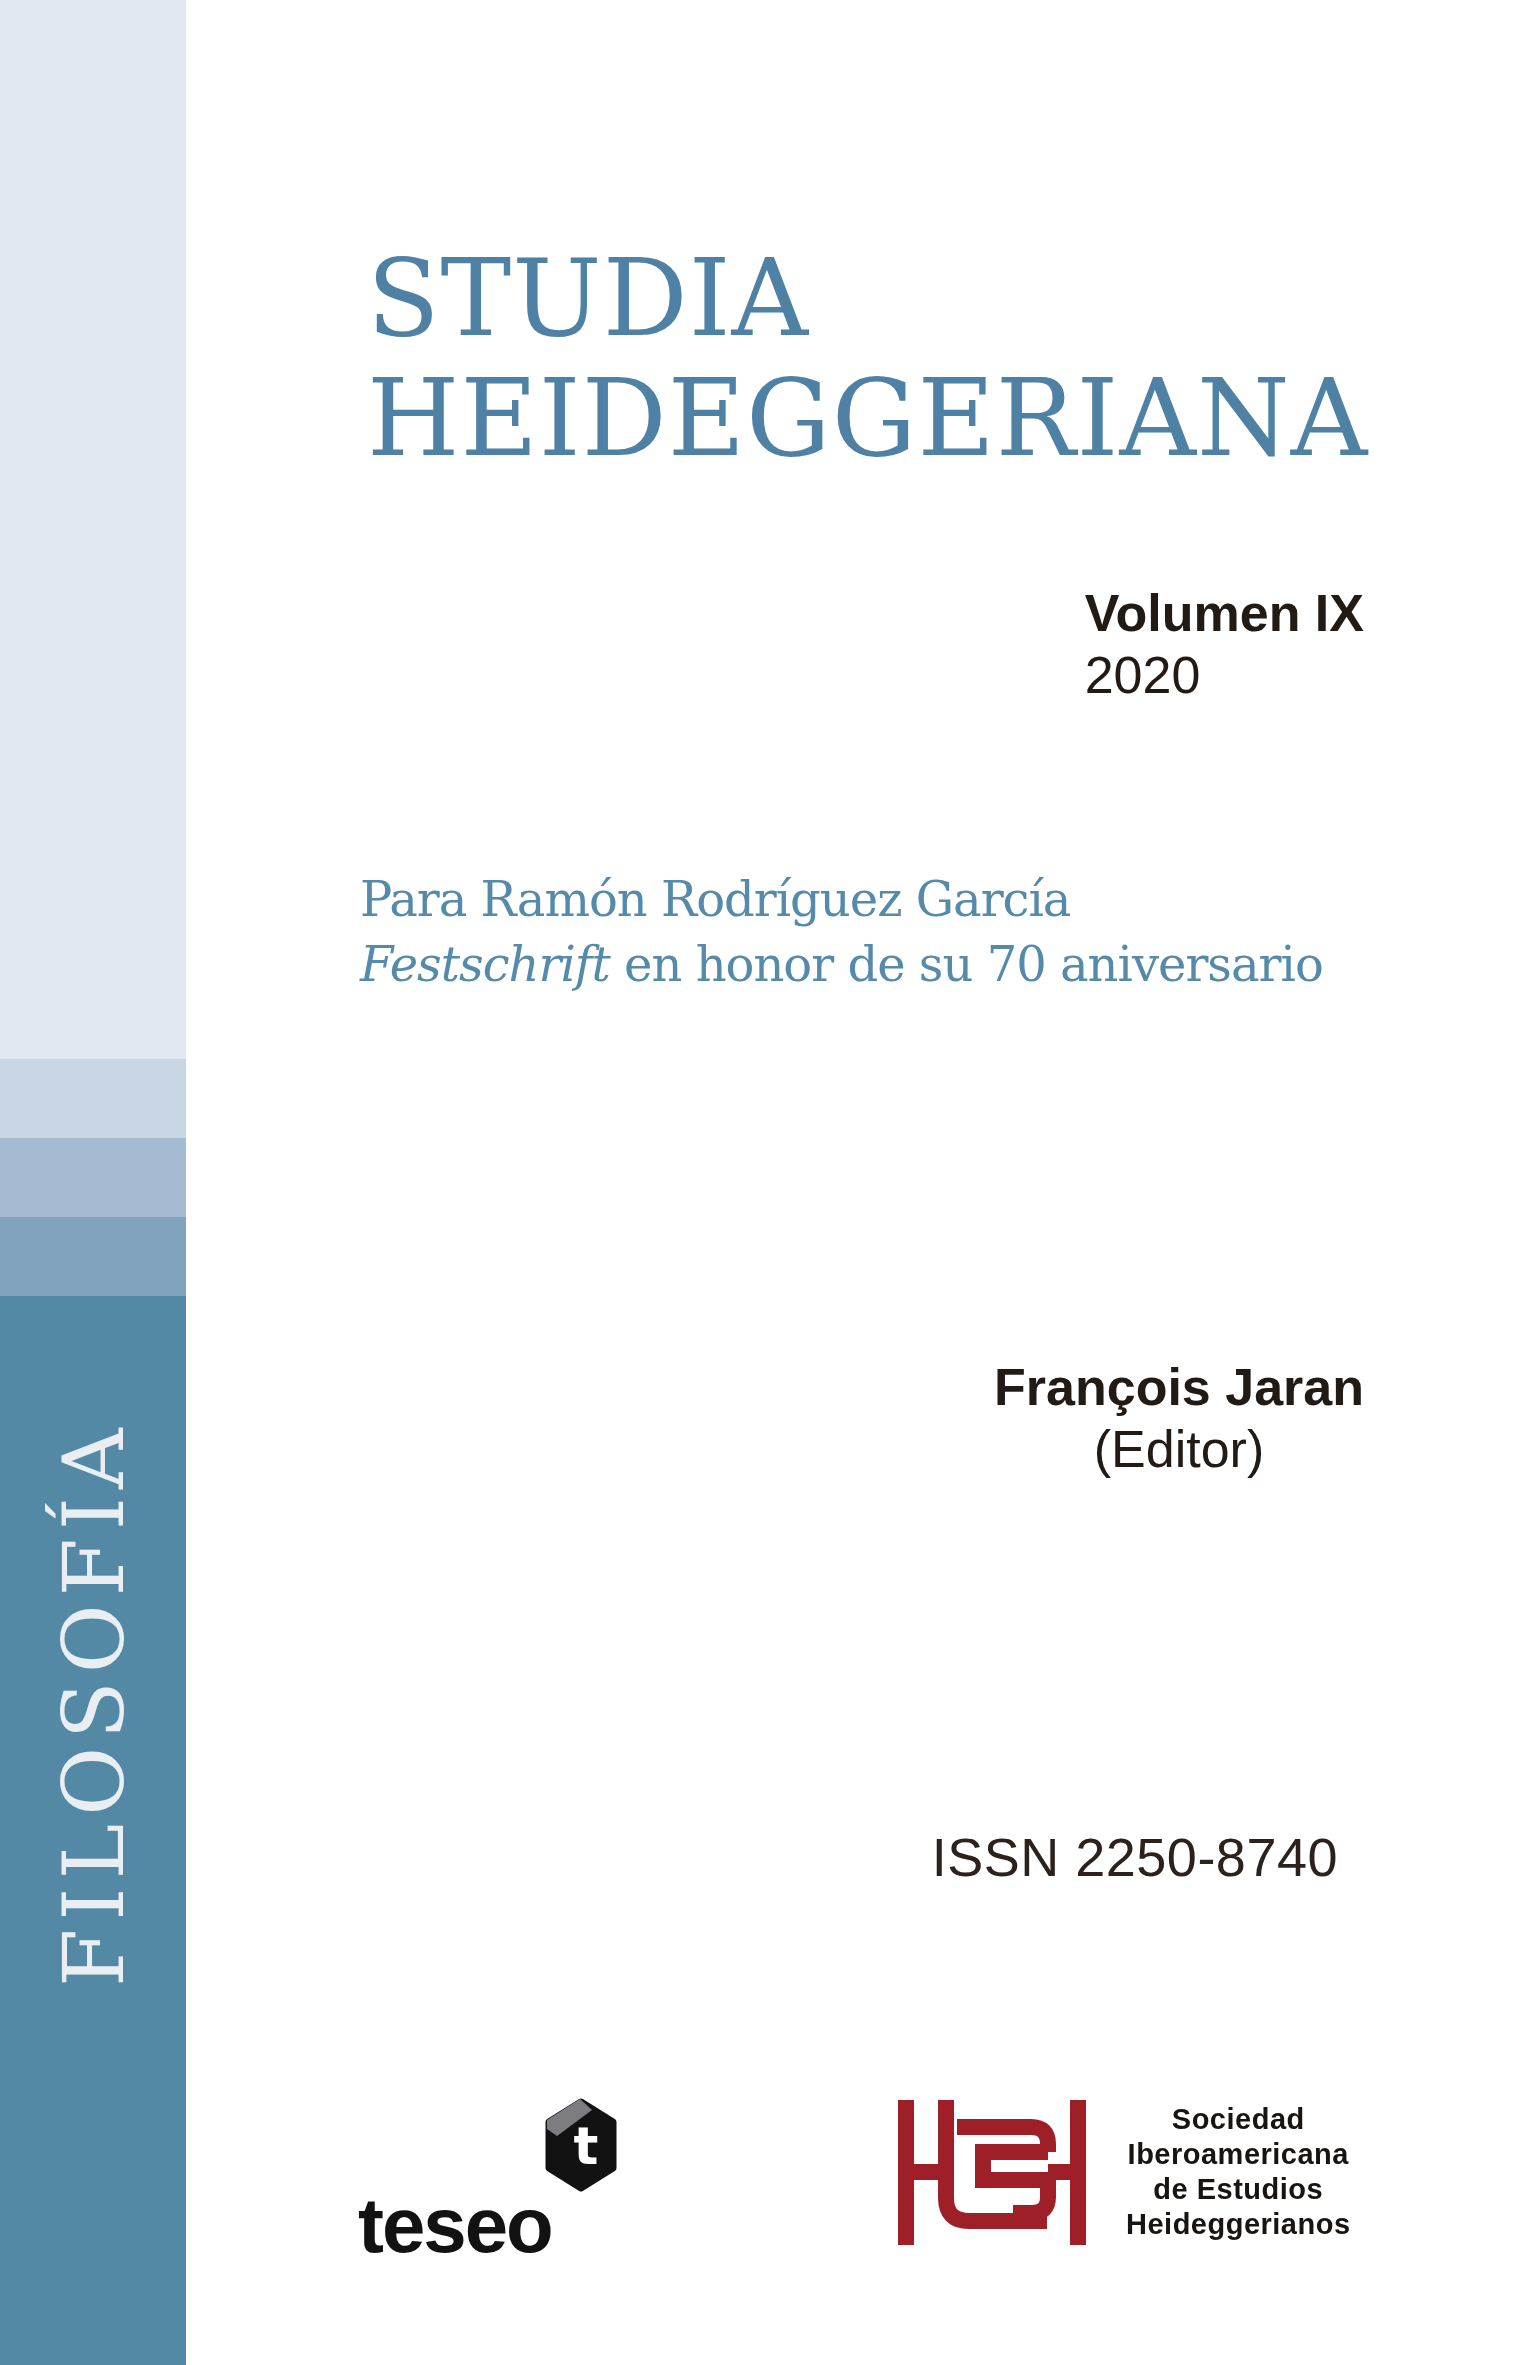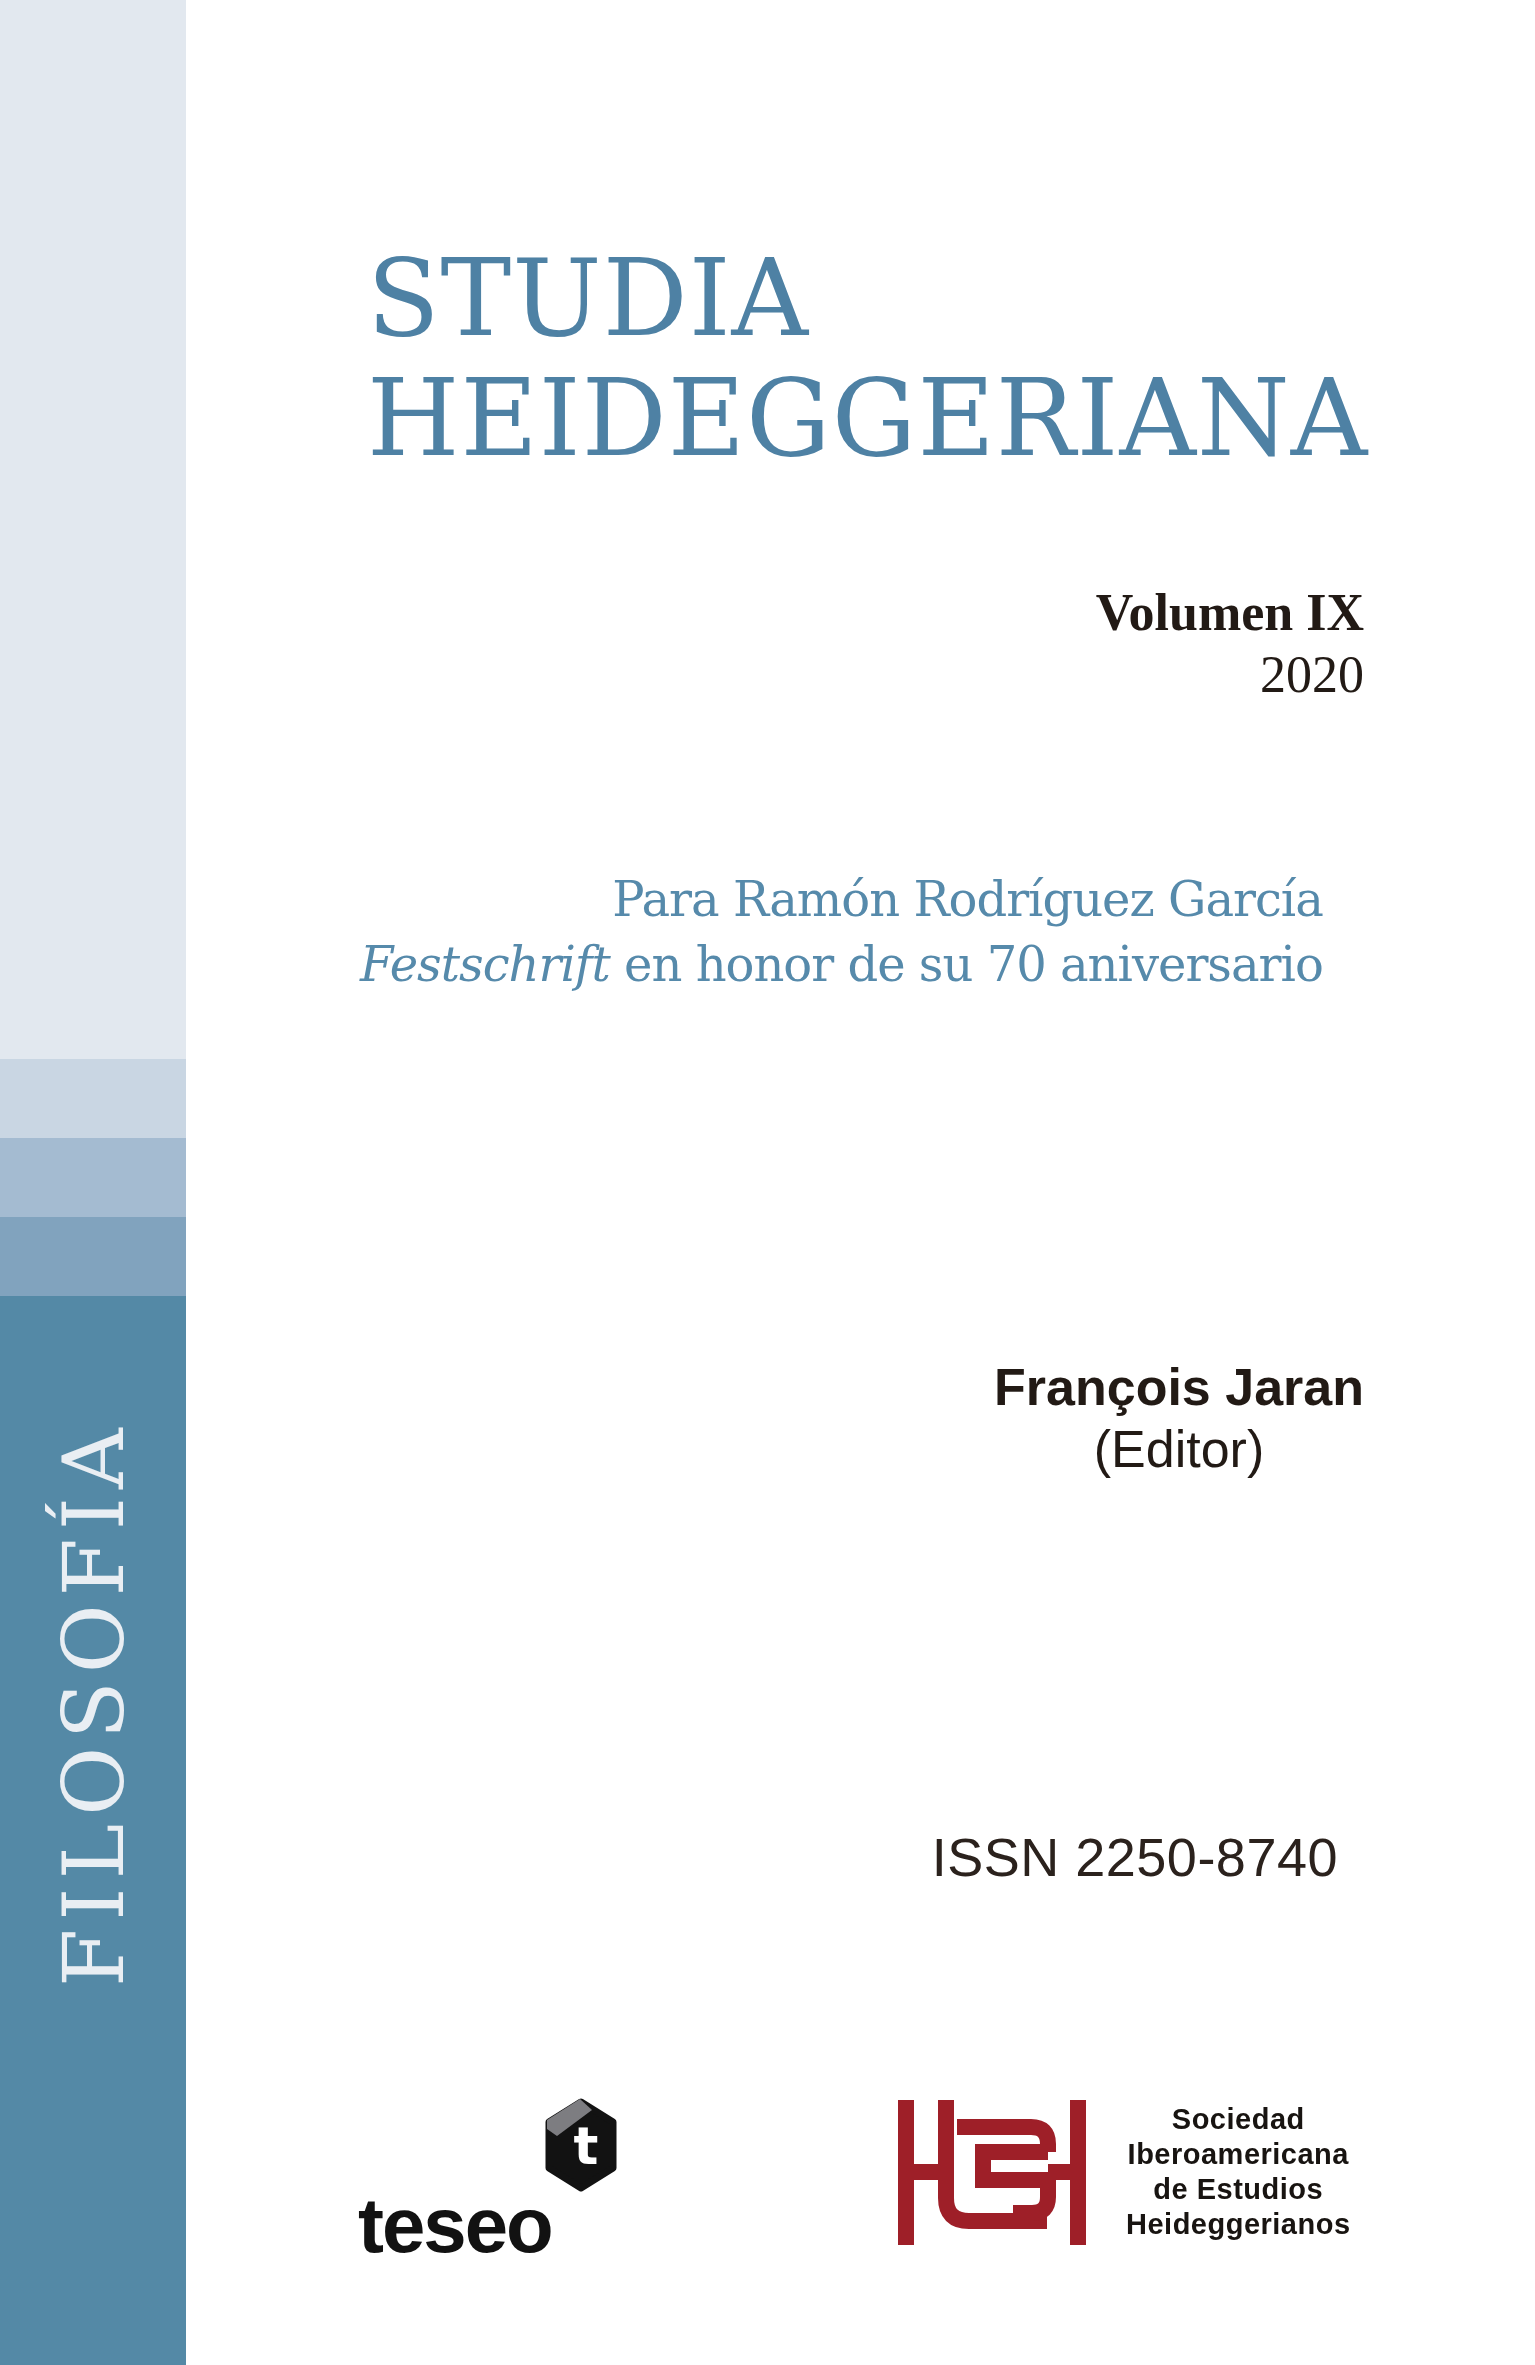--- a/index.html
+++ b/index.html
@@ -24,29 +24,29 @@
   
   .title{
     position:absolute;left:363px;top:235px;
     font-family:"DejaVu Serif", serif;font-weight:normal;
     font-size:106px;line-height:120px;letter-spacing:1px;
     color:#4e81a4;margin:4px;
   }
   .title span{display:block;}
   
   .volume-block{
-    position:absolute;right:171px;top:582px;text-align:right;
-    font-size:52px;line-height:62px;color:#221a15;font-family:Liberation Serif, serif;
+    position:absolute;right:171px;top:582px;
+    font-size:52px;line-height:62px;color:#221a15;
   }
   .volume-line{font-weight:bold;}
   
   .dedication{
     position:absolute;left:360px;top:867px;
     font-family:"DejaVu Serif", serif;font-size:48px;line-height:65px;
-    letter-spacing:-1px;color:#568aab;white-space:nowrap;text-align:right;
+    letter-spacing:-1px;color:#568aab;white-space:nowrap;
   }
   .dedication .it{font-style:italic;}
   
   .editor-block{
     position:absolute;right:171px;top:1356px;text-align:center;
     font-size:52px;line-height:62px;color:#221a15;
   }
   .editor-name{font-weight:bold;}
   
   .issn{

